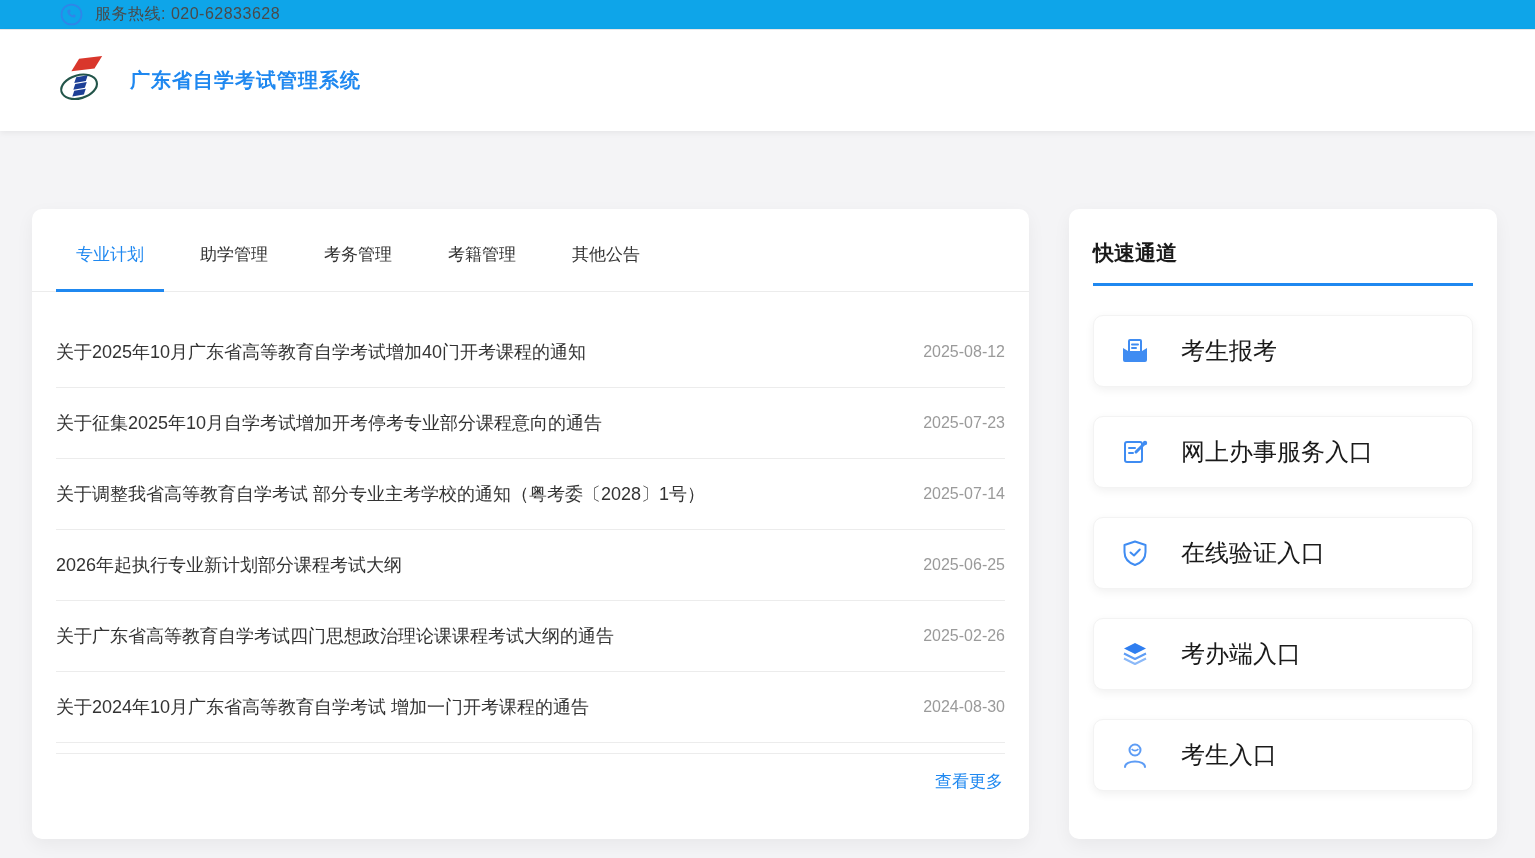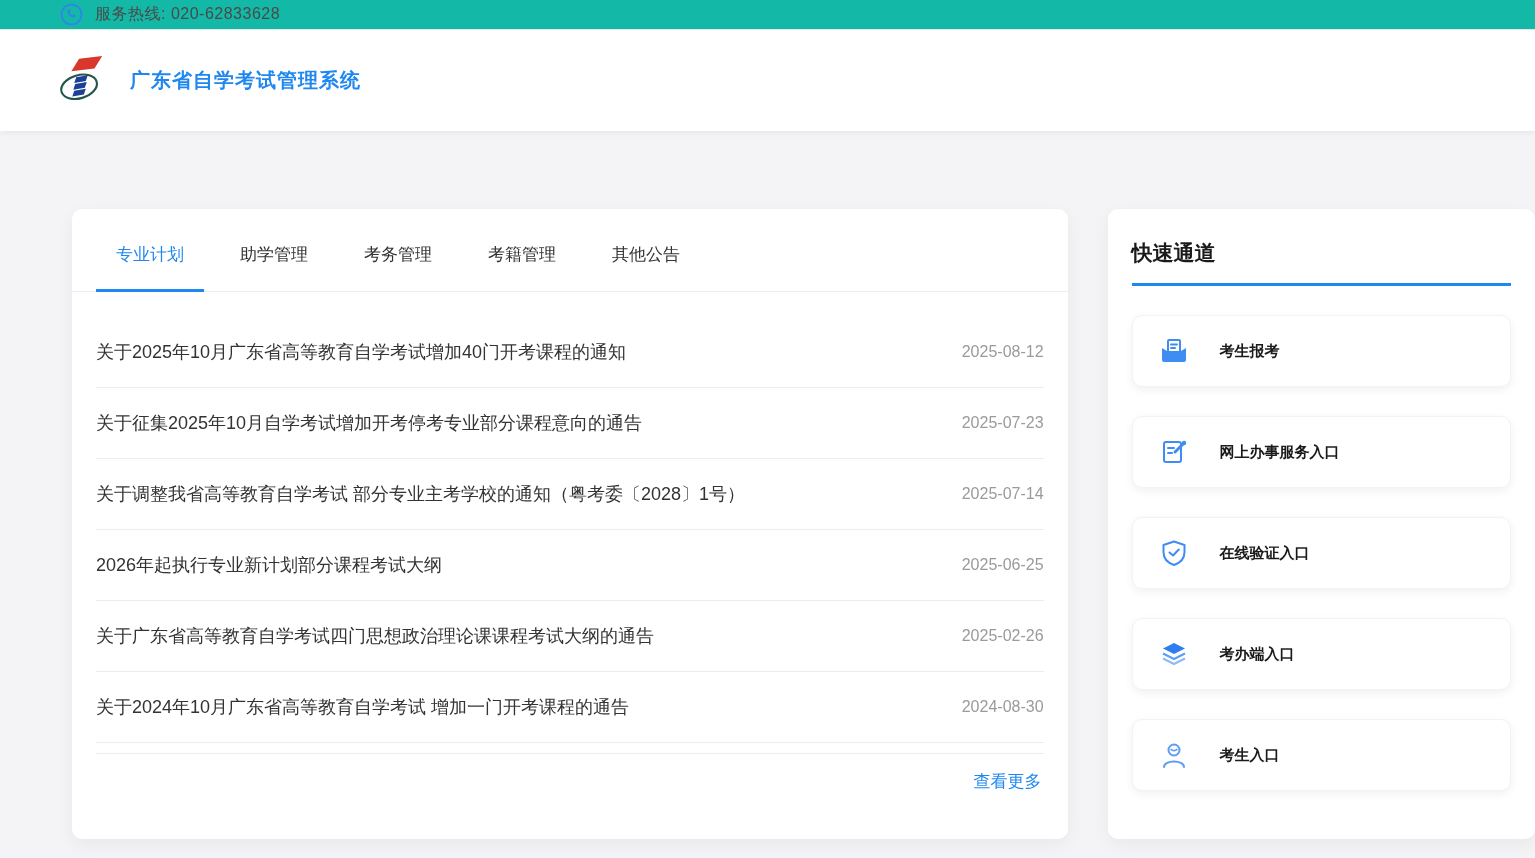--- a/index.html
+++ b/index.html
@@ -1,34 +1,34 @@
 <!DOCTYPE html>
 <html><head>
 <meta charset="utf-8">
 <style>
   * { margin:0; padding:0; box-sizing:border-box; }
   html,body { width:1535px; height:858px; overflow:hidden; }
   body { background:#f4f4f6; font-family:"Liberation Sans", sans-serif; color:#333; }
 
   
-  .topbar { height:30px; background:#14b8a6; border-bottom:1px solid #e9e9e9;
+  .topbar { height:30px; background:#0ea5e9; border-bottom:1px solid #e9e9e9;
             display:flex; align-items:center; padding-left:60px; gap:12px; }
   .hotline-text { font-size:16px; color:#4a4a4a; letter-spacing:.5px; }
 
   
   .header { height:101px; background:#fff; display:flex; align-items:center;
             padding-left:58px; box-shadow:0 2px 6px rgba(0,0,0,.06);
             position:relative; z-index:2; overflow:hidden; }
   .brand { display:flex; align-items:center; gap:26px; }
   .site-title { font-size:20px; font-weight:bold; color:#1f88f0; letter-spacing:1px; white-space:nowrap; }
   .nav { margin-left:auto; display:flex; gap:38px; font-size:19px; color:#333; white-space:nowrap; }
   .nav a { color:#333; text-decoration:none; cursor:pointer; }
 
   
-  .main { display:flex; align-items:flex-start; gap:40px; padding:78px 0 0 72px; }
+  .main { display:flex; align-items:flex-start; gap:40px; padding:78px 0 0 32px; }
   .panel { background:#fff; border-radius:10px; box-shadow:0 6px 18px rgba(0,0,0,.05); }
   .notice-panel { width:997px; height:630px; }
   .quick-panel  { width:428px; height:630px; padding:30px 24px; }
 
   
   .tabs { display:flex; align-items:flex-end; gap:16px; padding:0 24px;
           height:83px; border-bottom:1px solid #ececec; }
   .tab { padding:0 20px 25px; font-size:17px; color:#333; cursor:pointer; position:relative; white-space:nowrap; }
   .tab.active { color:#1f88f0; }
   .tab.active::after { content:""; position:absolute; left:0; right:0; bottom:-1px;
@@ -44,21 +44,21 @@
   .panel-footer { padding:16px 26px 0; text-align:right; }
   .more-link { color:#1f88f0; font-size:17px; text-decoration:none; cursor:pointer; }
 
   
   .quick-title { font-size:21px; font-weight:bold; color:#1a1a1a; }
   .quick-underline { height:3px; background:#1f88f0; margin-top:16px; }
   .quick-card { display:flex; align-items:center; gap:32px; height:72px; margin-top:29px;
                 padding-left:27px; background:#fff; border:1px solid #f3f3f3; border-radius:10px;
                 box-shadow:0 3px 10px rgba(0,0,0,.06); text-decoration:none; cursor:pointer; }
   .q-icon { width:28px; height:28px; display:inline-flex; }
-  .q-label { font-size:15px; font-weight:bold; color:#1a1a1a; }
+  .q-label { font-size:24px; font-weight:normal; color:#1a1a1a; }
 </style>
 </head>
 <body>
 
 <div class="topbar">
   <span style="display:inline-flex;">
     <svg viewBox="0 0 24 24" width="23" height="23">
       <circle cx="12" cy="12" r="10.4" fill="none" stroke="#2f86e8" stroke-width="1.8"></circle>
       <path d="M8.2 7.3 l2-.7 1.1 2.2 -1.3 1.1 a6.5 6.5 0 0 0 3.1 3.1 l1.1-1.3 2.2 1.1 -.7 2 c-.3.9-4 .3-6.2-1.9 -2.2-2.2-2.2-5.3-1.3-5.6z" fill="#2f86e8"></path>
     </svg>

